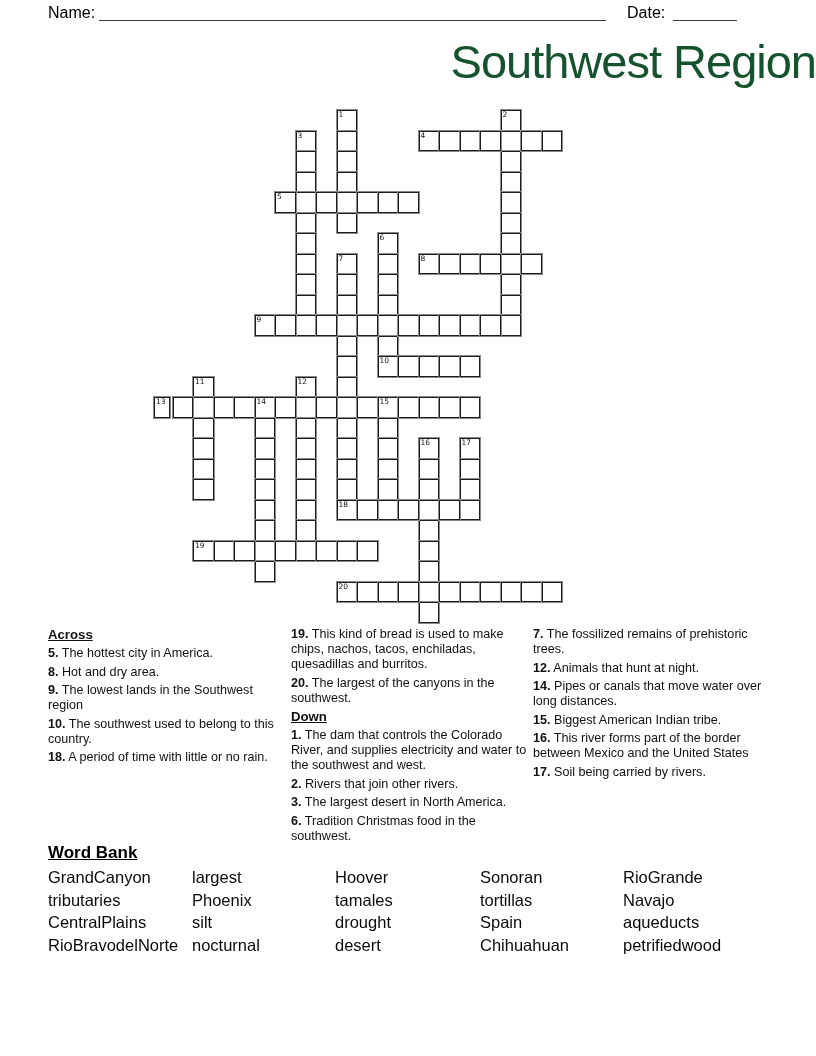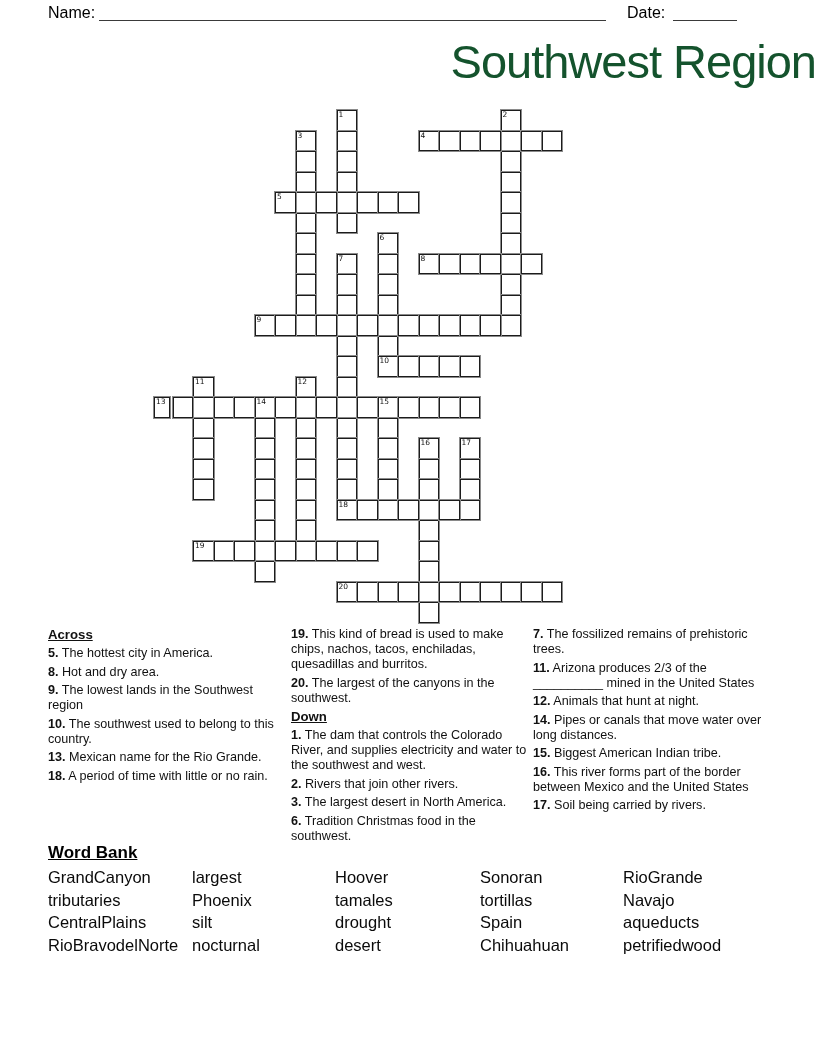--- a/index.html
+++ b/index.html
@@ -252,35 +252,33 @@
       <div class="cell" style="left: 369px; top: 471.5px; width: 20.5px; height: 20.5px;"></div>
       <div class="cell" style="left: 389.5px; top: 471.5px; width: 20.5px; height: 20.5px;"></div>
     </div>
 
   <div class="clue-col clue-col-1">
       <div class="clue-heading">Across</div>
       <p class="clue"><b>5.</b> The hottest city in America.</p>
       <p class="clue"><b>8.</b> Hot and dry area.</p>
       <p class="clue"><b>9.</b> The lowest lands in the Southwest region</p>
       <p class="clue"><b>10.</b> The southwest used to belong to this country.</p>
-      <p class="clue"><b>13.</b> Mexican name for the Rio Grande.</p>
       <p class="clue"><b>18.</b> A period of time with little or no rain.</p>
     </div>
   <div class="clue-col clue-col-2">
       <p class="clue"><b>19.</b> This kind of bread is used to make chips, nachos, tacos, enchiladas, quesadillas and burritos.</p>
       <p class="clue"><b>20.</b> The largest of the canyons in the southwest.</p>
       <div class="clue-heading">Down</div>
       <p class="clue"><b>1.</b> The dam that controls the Colorado River, and supplies electricity and water to the southwest and west.</p>
       <p class="clue"><b>2.</b> Rivers that join other rivers.</p>
       <p class="clue"><b>3.</b> The largest desert in North America.</p>
       <p class="clue"><b>6.</b> Tradition Christmas food in the southwest.</p>
     </div>
   <div class="clue-col clue-col-3">
       <p class="clue"><b>7.</b> The fossilized remains of prehistoric trees.</p>
-      <p class="clue"><b>11.</b> Arizona produces 2/3 of the __________ mined in the United States</p>
       <p class="clue"><b>12.</b> Animals that hunt at night.</p>
       <p class="clue"><b>14.</b> Pipes or canals that move water over long distances.</p>
       <p class="clue"><b>15.</b> Biggest American Indian tribe.</p>
       <p class="clue"><b>16.</b> This river forms part of the border between Mexico and the United States</p>
       <p class="clue"><b>17.</b> Soil being carried by rivers.</p>
     </div>
 
   <div class="wb-heading">Word Bank</div>
   <div class="wb-col wb-col-0">
       <div class="wb-word">GrandCanyon</div>

